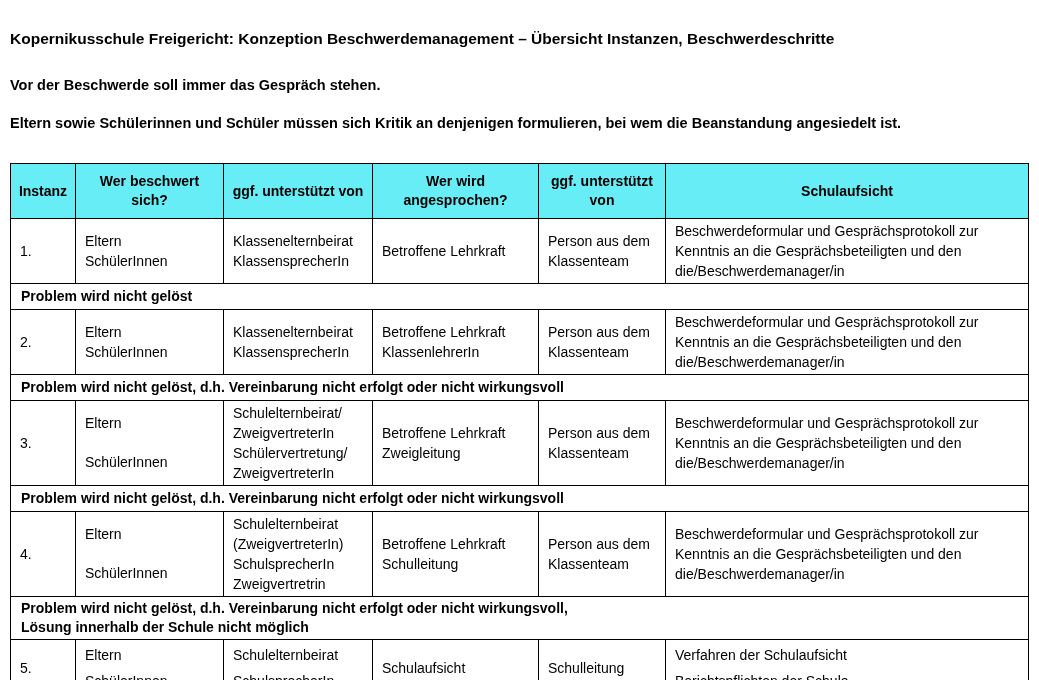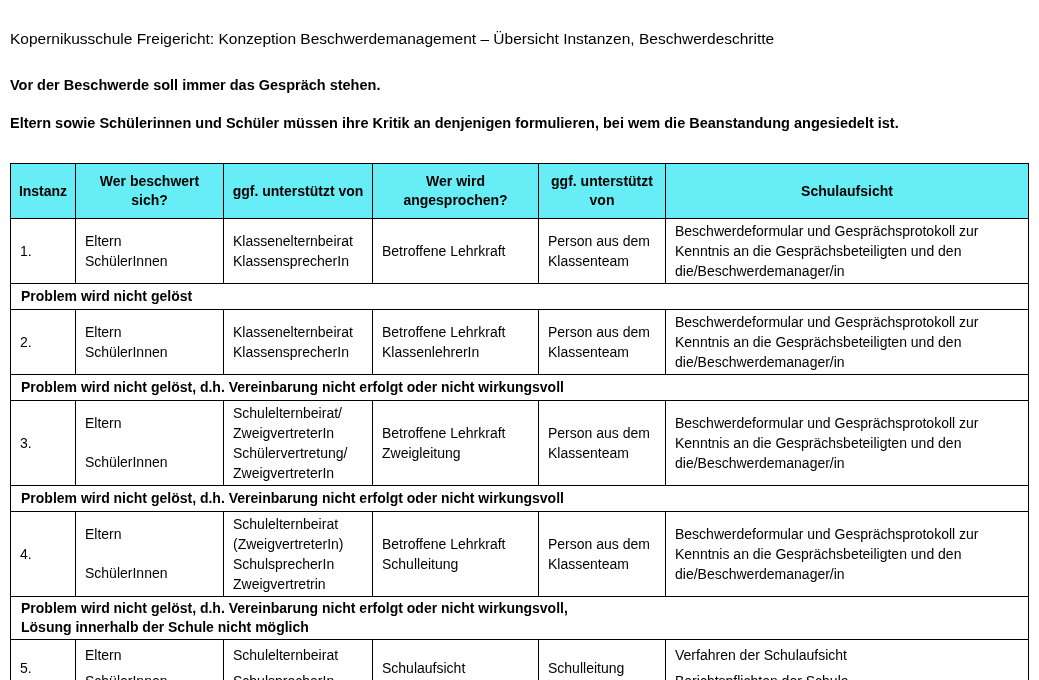--- a/index.html
+++ b/index.html
@@ -8,21 +8,21 @@
   body {
     width: 1039px; height: 680px;
     background: #ffffff;
     color: #000000;
     font-family: "Liberation Sans", sans-serif;
     position: relative;
     overflow: hidden;
   }
   .doc-title {
     position: absolute; left: 10px; top: 30px;
-    font-size: 15.5px; font-weight: normal;
+    font-size: 15.5px; font-weight: bold;
     white-space: nowrap;
   }
   .intro-line { position: absolute; left: 10px; font-size: 14.5px; font-weight: bold; white-space: nowrap; }
   .intro-1 { top: 77px; }
   .intro-2 { top: 115px; }
 
   table.complaint-table {
     position: absolute; left: 10px; top: 163px;
     width: 1018px;
     border-collapse: collapse;
@@ -64,21 +64,21 @@
     line-height: 19px;
   }
   td.who-spread { line-height: 39px; }
   tr.row-spaced td { line-height: 26px; }
 </style>
 </head>
 <body>
 
 <div class="doc-title">Kopernikusschule Freigericht:  Konzeption Beschwerdemanagement – Übersicht Instanzen, Beschwerdeschritte</div>
 <div class="intro-line intro-1">Vor der Beschwerde soll immer das Gespräch stehen.</div>
-<div class="intro-line intro-2">Eltern sowie Schülerinnen und Schüler müssen ihre Kritik an denjenigen formulieren, bei wem die Beanstandung angesiedelt ist.</div>
+<div class="intro-line intro-2">Eltern sowie Schülerinnen und Schüler müssen sich Kritik an denjenigen formulieren, bei wem die Beanstandung angesiedelt ist.</div>
 
 <table class="complaint-table">
   <colgroup>
     <col style="width:65px">
     <col style="width:148px">
     <col style="width:149px">
     <col style="width:166px">
     <col style="width:127px">
     <col style="width:363px">
   </colgroup>

